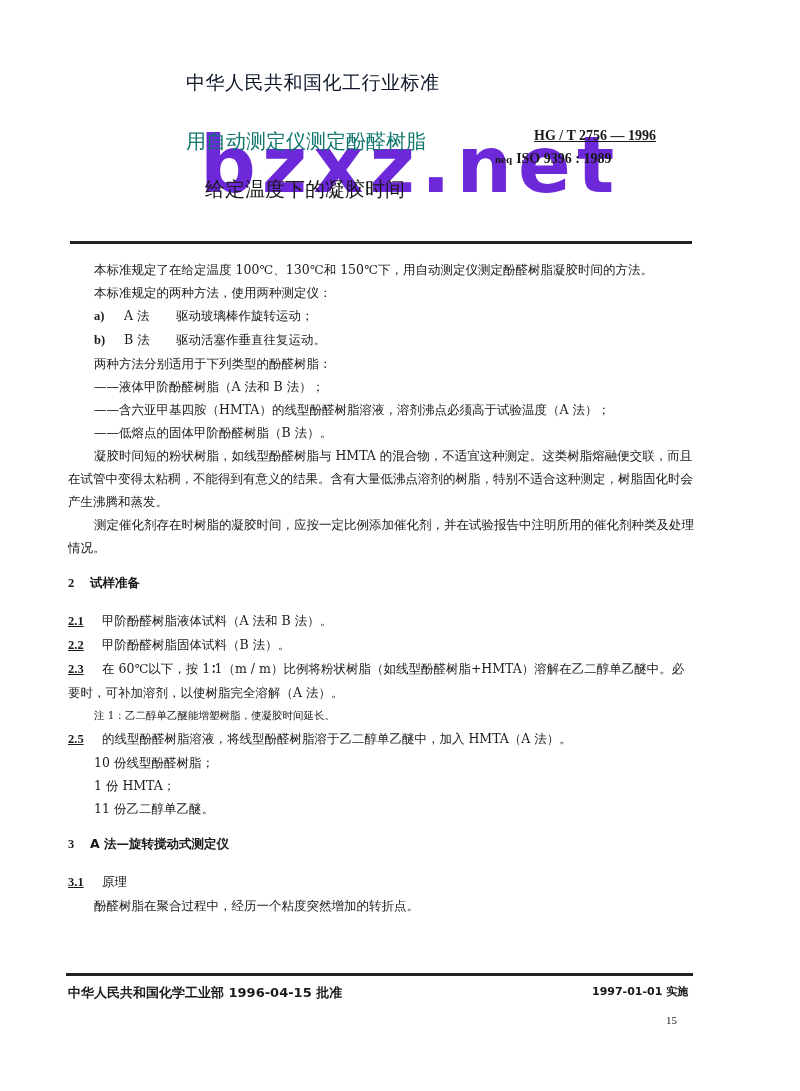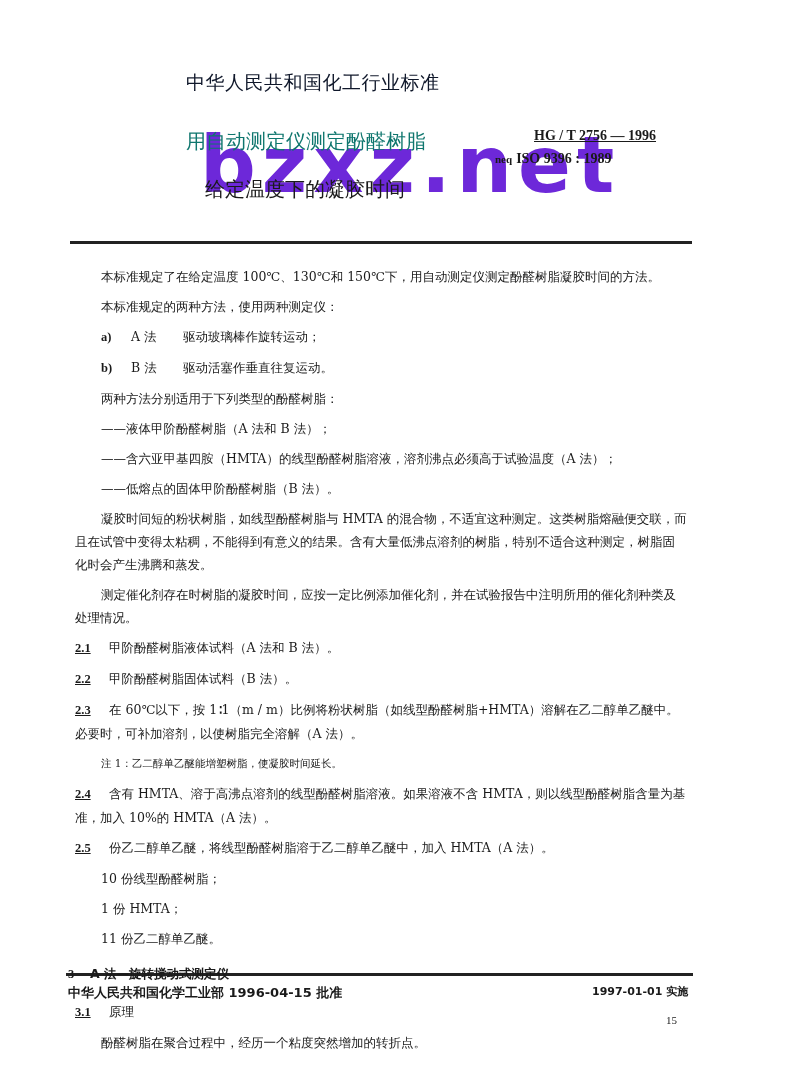--- a/index.html
+++ b/index.html
@@ -67,21 +67,21 @@
     .rule-top { left: 70px; top: 241px; width: 622px; }
     .rule-bottom { left: 66px; top: 973px; width: 627px; }
 
     .content {
       left: 68px; top: 258px; width: 626px;
       font-size: 12.5px;
       line-height: 23px;
       font-family: "DejaVu Serif", serif;
       z-index: 1;
     }
-    .content p { margin: 7px; }
+    .content p { margin: 0; }
     .indent { text-indent: 26px; }
     .sub-indent { padding-left: 26px; }
     .h1 {
       font-family: "DejaVu Sans", sans-serif;
       font-weight: bold;
       font-size: 12.5px;
       margin: 0 0 11px 0;
     }
     .h1.sec2 { margin-top: 12px; margin-bottom: 14px; }
     .h1.sec3 { margin-top: 12px; margin-bottom: 14px; }
@@ -153,35 +153,35 @@
   <p class="sub-indent">
     <span class="list-label">b)</span><span class="method">B 法</span><span>驱动活塞作垂直往复运动。</span>
   </p>
   <p class="indent">两种方法分别适用于下列类型的酚醛树脂：</p>
   <p class="sub-indent">——液体甲阶酚醛树脂（A 法和 B 法）；</p>
   <p class="sub-indent">——含六亚甲基四胺（HMTA）的线型酚醛树脂溶液，溶剂沸点必须高于试验温度（A 法）；</p>
   <p class="sub-indent">——低熔点的固体甲阶酚醛树脂（B 法）。</p>
   <p class="indent">凝胶时间短的粉状树脂，如线型酚醛树脂与 HMTA 的混合物，不适宜这种测定。这类树脂熔融便交联，而且在试管中变得太粘稠，不能得到有意义的结果。含有大量低沸点溶剂的树脂，特别不适合这种测定，树脂固化时会产生沸腾和蒸发。</p>
   <p class="indent">测定催化剂存在时树脂的凝胶时间，应按一定比例添加催化剂，并在试验报告中注明所用的催化剂种类及处理情况。</p>
 
+  <div class="h1 sec2">
+    <span class="num">2</span><span>试样准备</span>
+  </div>
   <p>
     <span class="clause-num">2.1</span><span>甲阶酚醛树脂液体试料（A 法和 B 法）。</span>
   </p>
   <p>
     <span class="clause-num">2.2</span><span>甲阶酚醛树脂固体试料（B 法）。</span>
   </p>
   <p>
     <span class="clause-num">2.3</span><span>在 60℃以下，按 1∶1（m / m）比例将粉状树脂（如线型酚醛树脂+HMTA）溶解在乙二醇单乙醚中。必要时，可补加溶剂，以使树脂完全溶解（A 法）。</span>
   </p>
   <p class="note">注 1：乙二醇单乙醚能增塑树脂，使凝胶时间延长。</p>
   <p>
-    <span class="clause-num">2.4</span><span>含有 HMTA、溶于高沸点溶剂的线型酚醛树脂溶液。如果溶液不含 HMTA，则以线型酚醛树脂含量为基准，加入 10%的 HMTA（A 法）。</span>
-  </p>
-  <p>
-    <span class="clause-num">2.5</span><span>份乙二醇单乙醚，将线型酚醛树脂溶于乙二醇单乙醚中，加入 HMTA（A 法）。</span>
+    <span class="clause-num">2.5</span><span>的线型酚醛树脂溶液，将线型酚醛树脂溶于乙二醇单乙醚中，加入 HMTA（A 法）。</span>
   </p>
   <p class="sub-indent">10 份线型酚醛树脂；</p>
   <p class="sub-indent">1 份 HMTA；</p>
   <p class="sub-indent">11 份乙二醇单乙醚。</p>
 
   <div class="h1 sec3">
     <span class="num">3</span><span>A 法—旋转搅动式测定仪</span>
   </div>
   <p>
     <span class="clause-num">3.1</span><span>原理</span>

